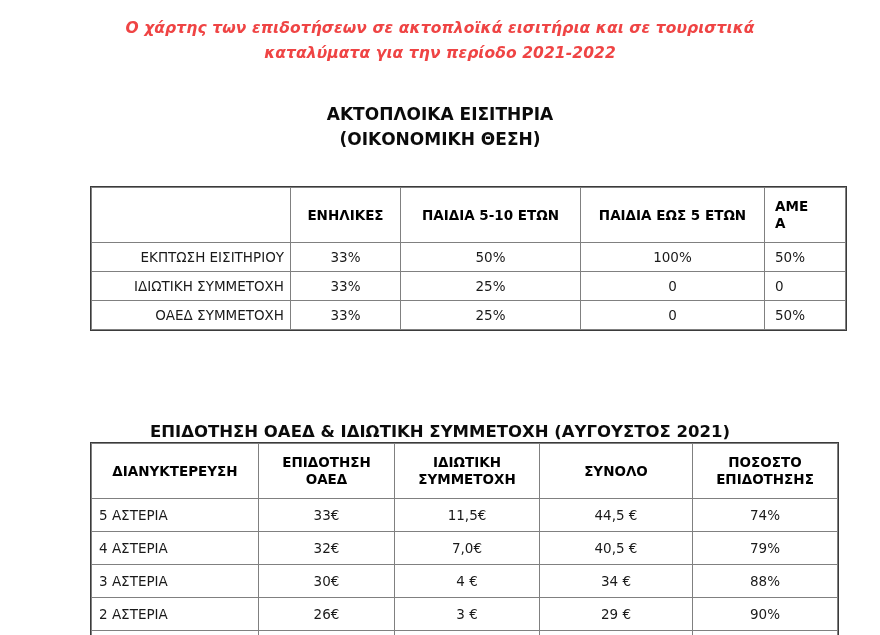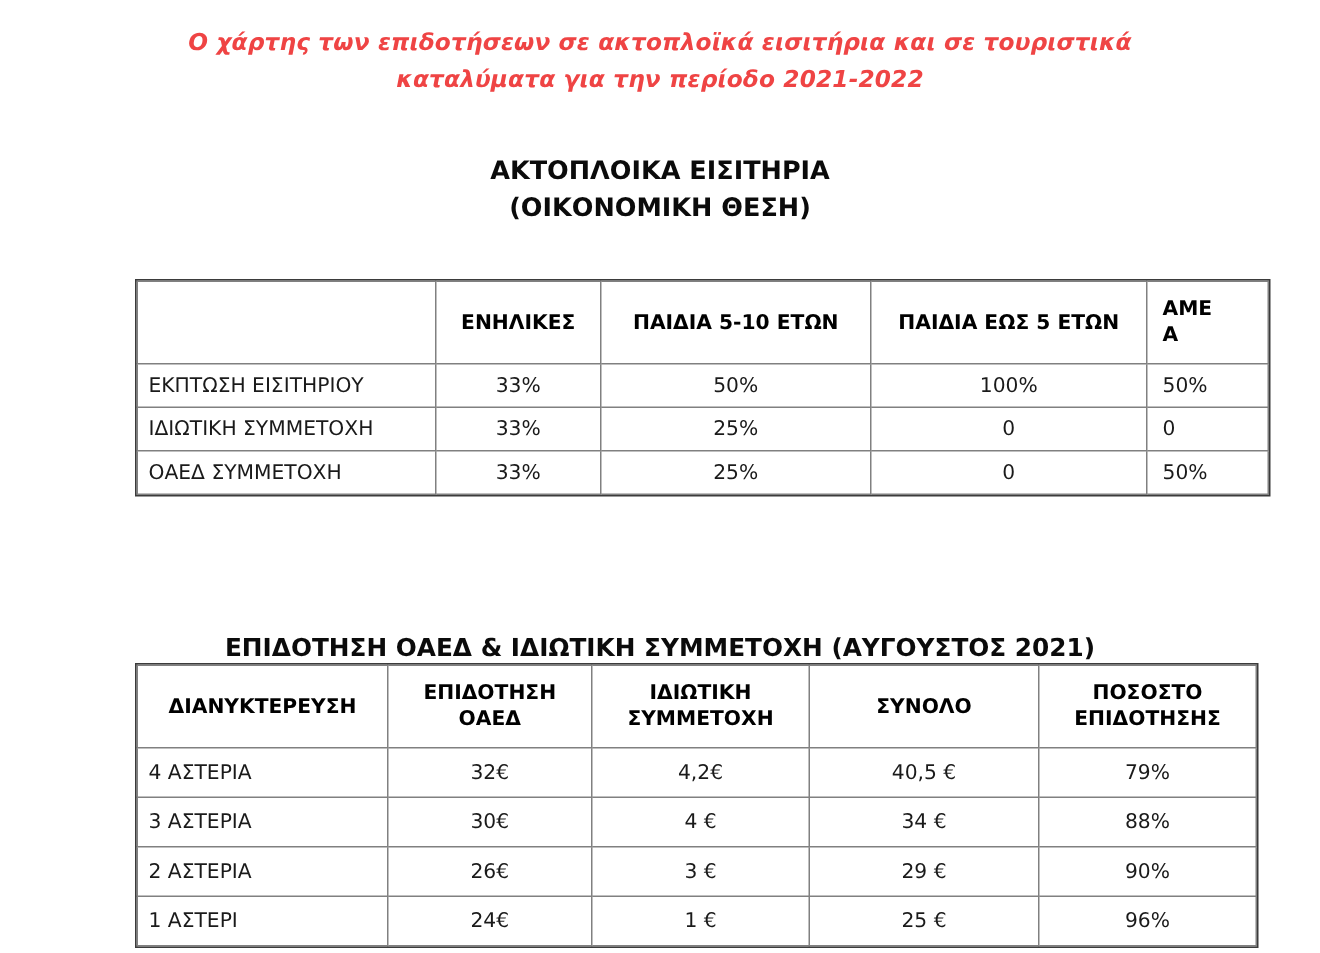--- a/index.html
+++ b/index.html
@@ -96,21 +96,21 @@
   }
   #table-tickets th.h-blank { width: 186px; }
   #table-tickets th.h-adults { width: 97px; }
   #table-tickets th.h-kids510 { width: 167px; }
   #table-tickets th.h-kids5 { width: 171px; }
   #table-tickets th.h-amea { width: 64px; }
 
   #table-tickets thead th { height: 48px; }
   #table-tickets tbody td { height: 22px; }
   #table-tickets tbody td.rowlabel {
-    text-align: left;
+    text-align: right;
     padding-left: 7px;
   }
   #table-tickets tbody td.val { text-align: center; }
   #table-tickets th.h-amea,
   #table-tickets tbody td.val-amea {
     text-align: left;
     padding-left: 10px;
   }
   #table-tickets th.h-amea { padding-left: 10px; }
 
@@ -218,23 +218,30 @@
         <th class="c-percent">
           <span class="th-stack">
             <span>ΠΟΣΟΣΤΟ</span>
             <span>ΕΠΙΔΟΤΗΣΗΣ</span>
           </span>
         </th>
       </tr>
     </thead>
     <tbody>
       <tr>
+        <td class="rowlabel">5 ΑΣΤΕΡΙΑ</td>
+        <td class="val">33€</td>
+        <td class="val">11,5€</td>
+        <td class="val">44,5 €</td>
+        <td class="val">74%</td>
+      </tr>
+      <tr>
         <td class="rowlabel">4 ΑΣΤΕΡΙΑ</td>
         <td class="val">32€</td>
-        <td class="val">4,2€</td>
+        <td class="val">7,0€</td>
         <td class="val">40,5 €</td>
         <td class="val">79%</td>
       </tr>
       <tr>
         <td class="rowlabel">3 ΑΣΤΕΡΙΑ</td>
         <td class="val">30€</td>
         <td class="val">4 €</td>
         <td class="val">34 €</td>
         <td class="val">88%</td>
       </tr>

